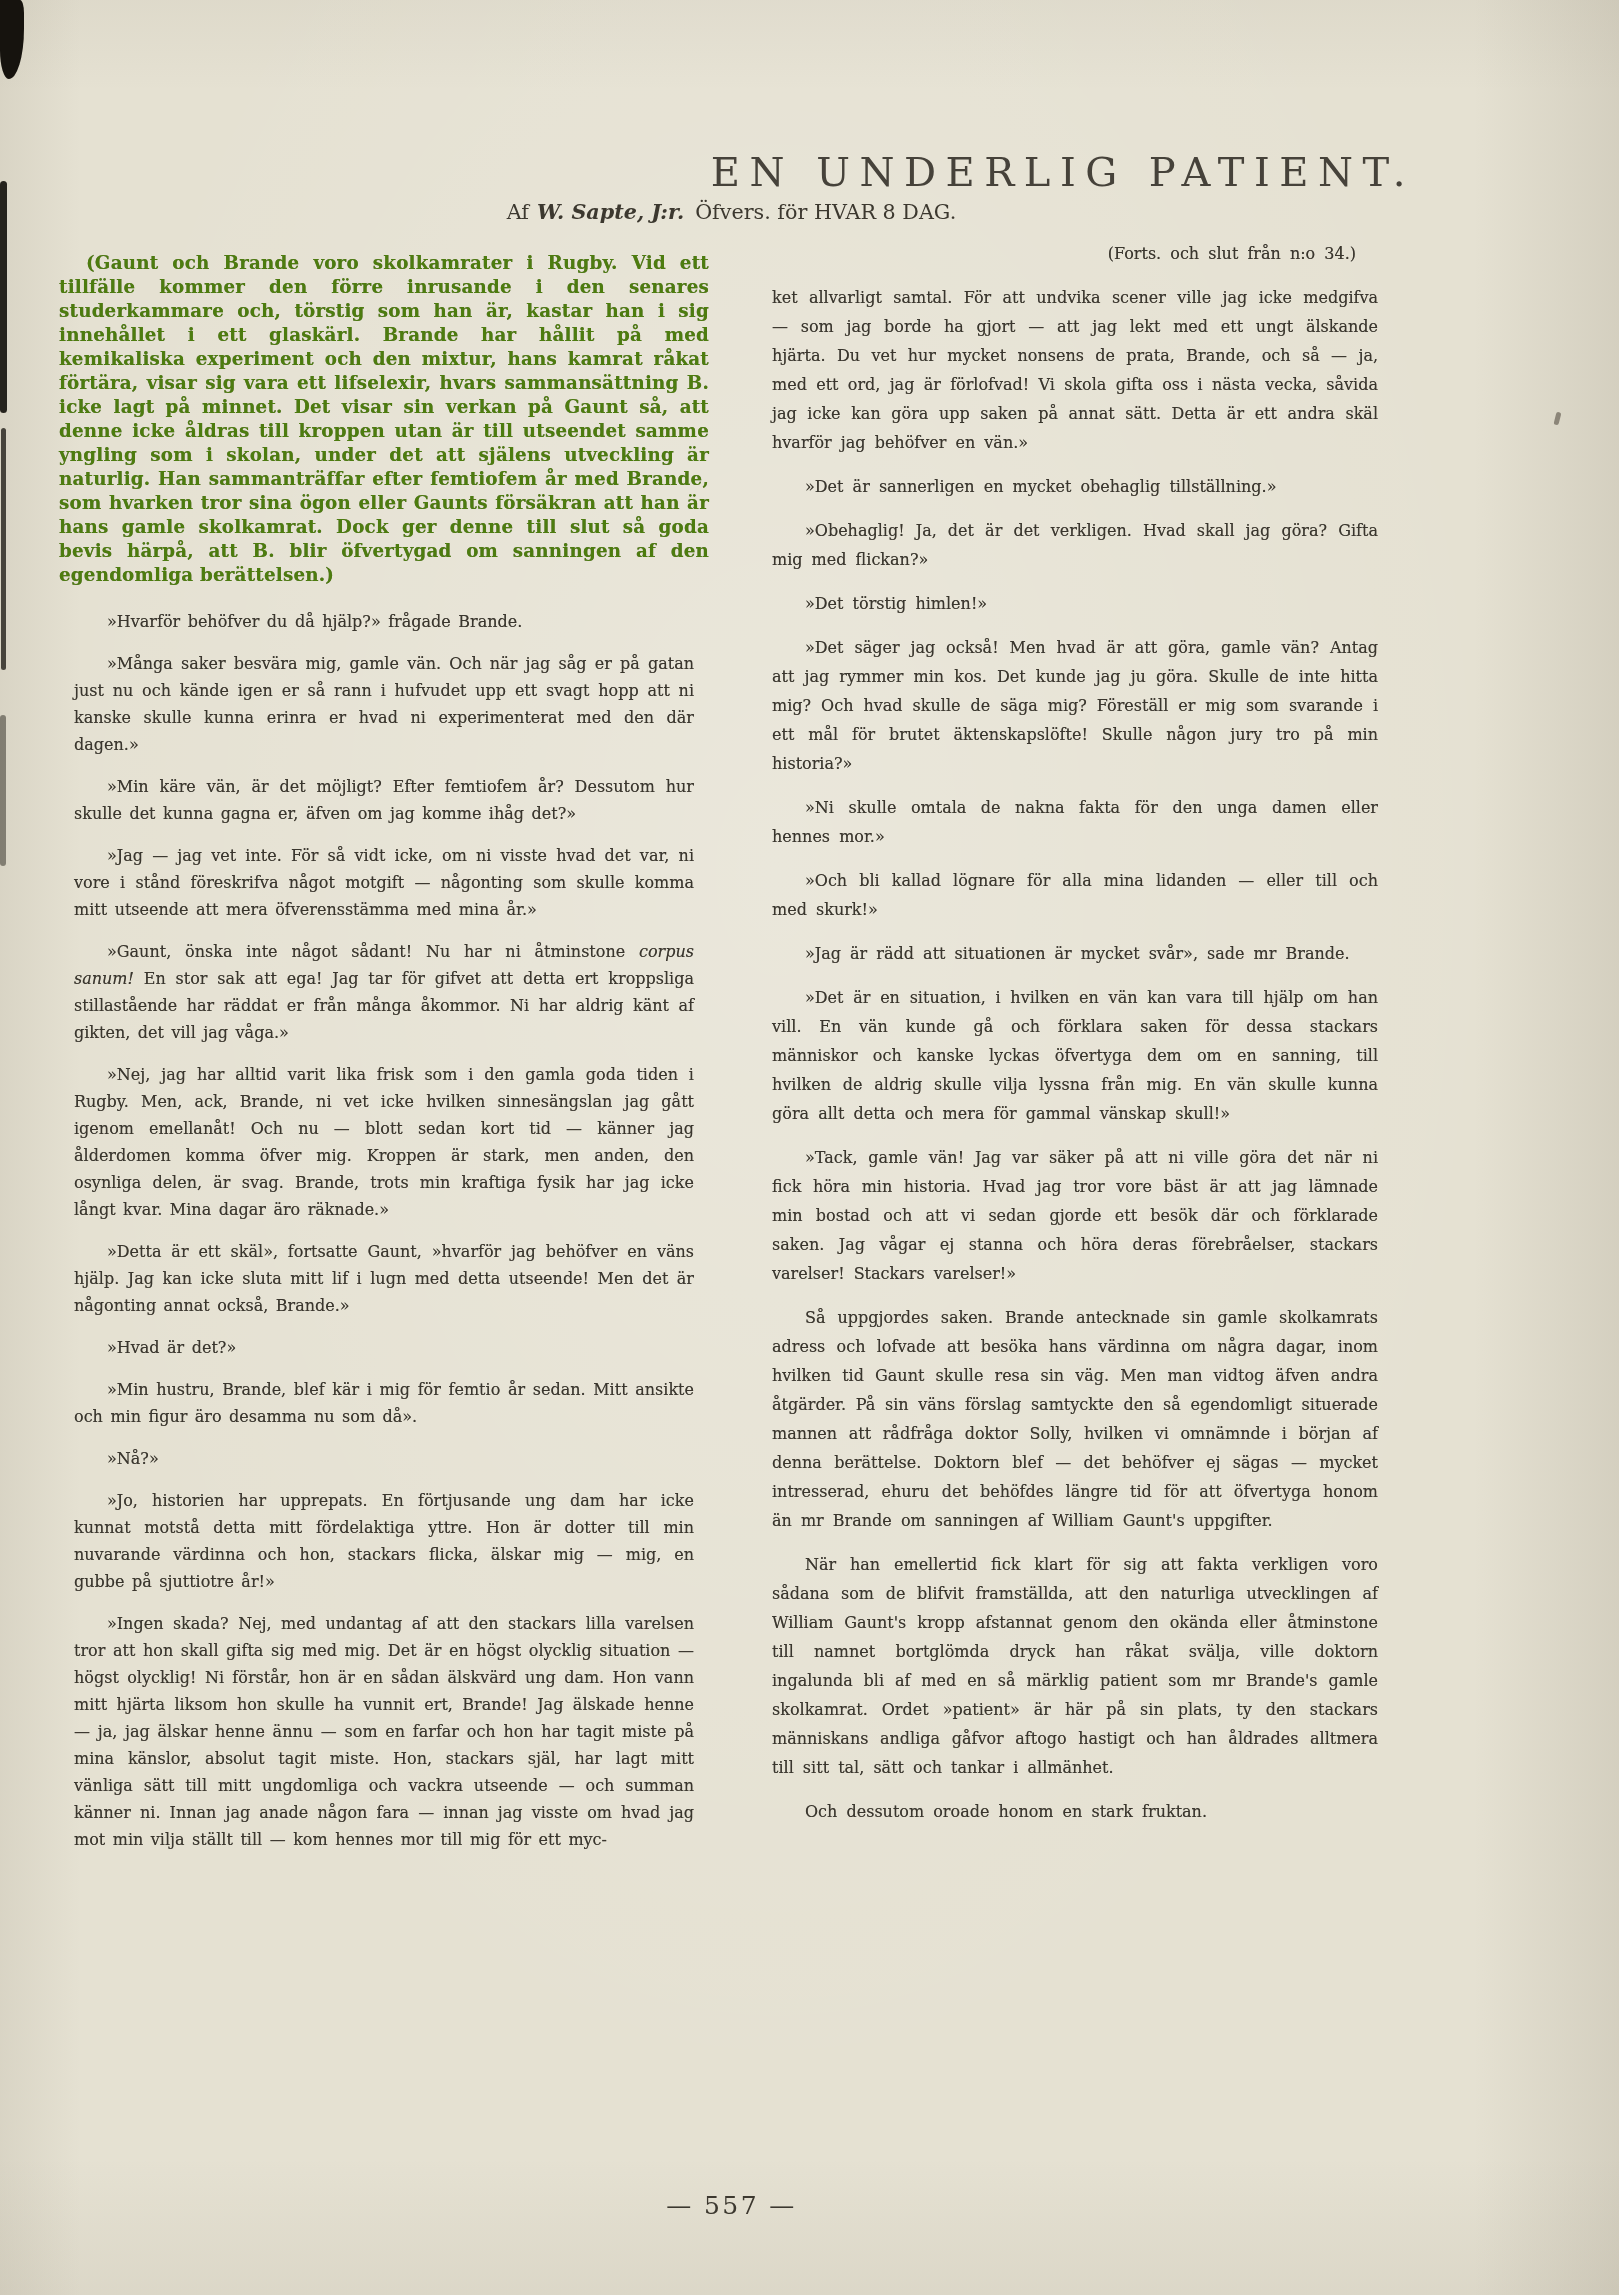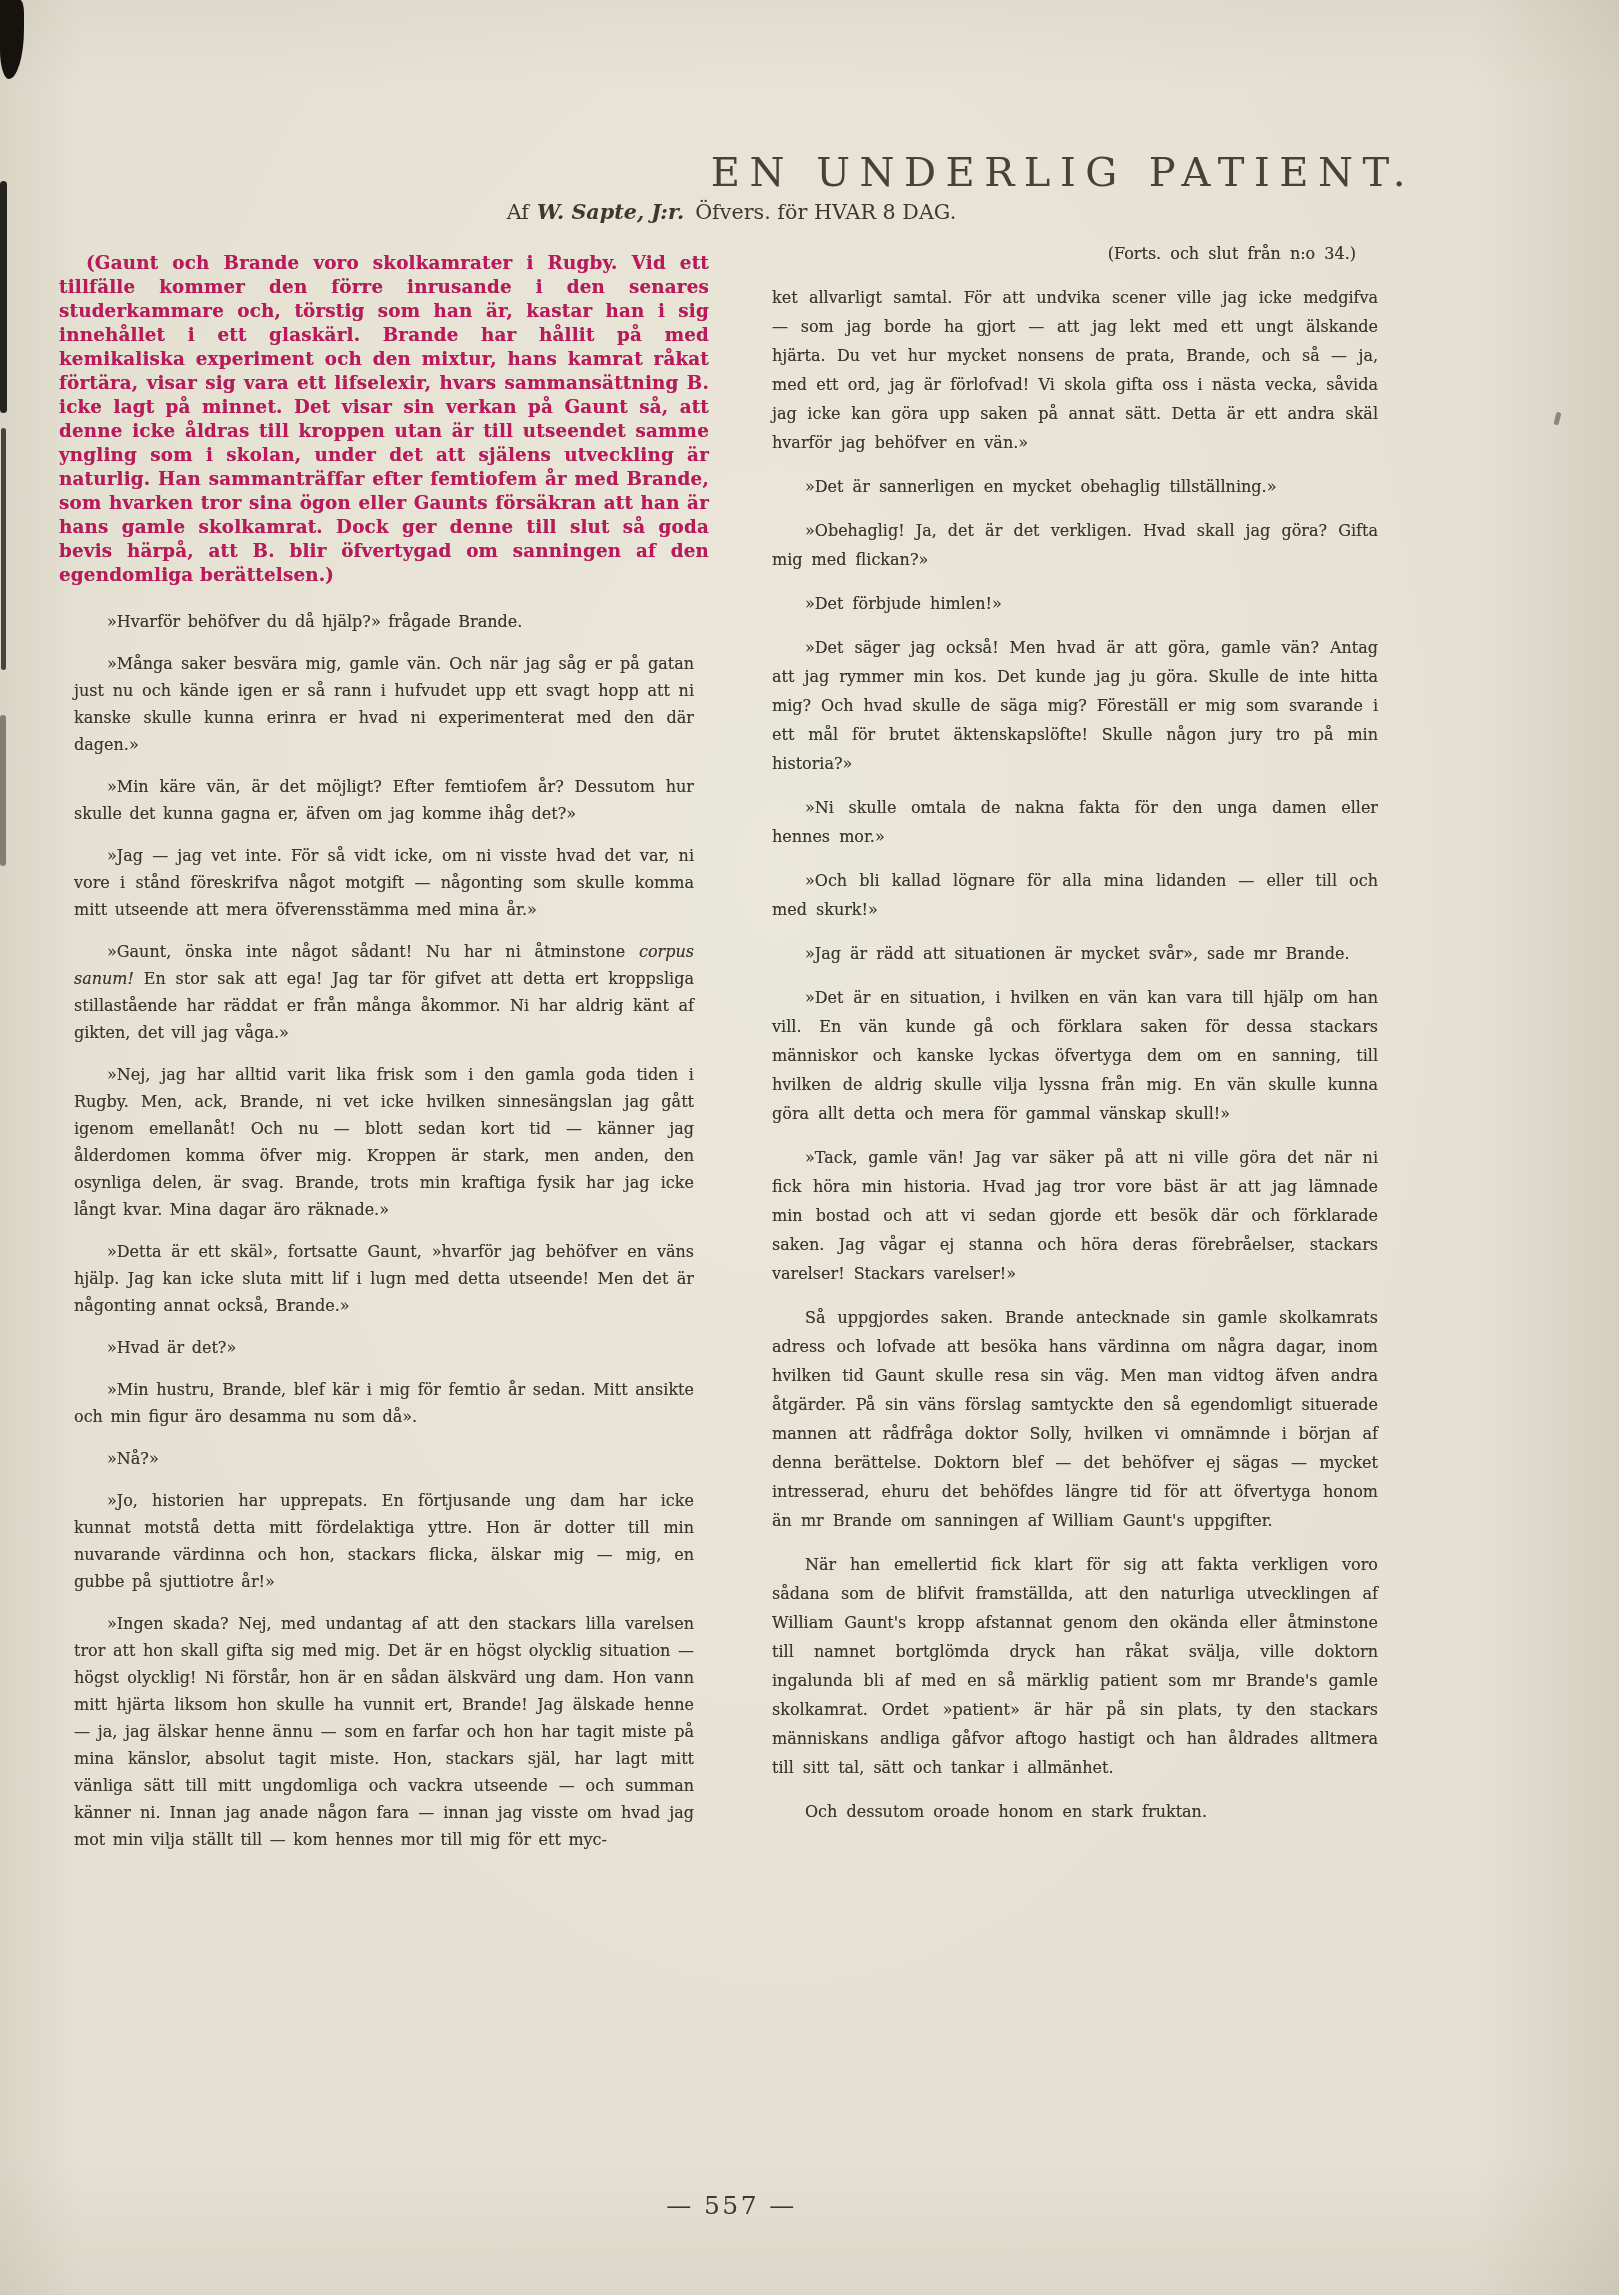--- a/index.html
+++ b/index.html
@@ -24,21 +24,21 @@
   }
   .byline .author{font-weight:bold;font-style:italic;margin:0 11px 0 8px;}
   .col{
     position:absolute;text-align:justify;
     text-shadow:0 0 0.4px rgba(56,52,44,0.55);
   }
   .col-left{left:59px;top:251px;width:650px;}
   .col-right{left:757px;top:224px;width:636px;}
   .intro{
     font-size:18.3px;line-height:24px;font-weight:bold;
-    color:#be185d;margin:0 0 20.7px 0;text-indent:27px;
+    color:#4d7c0f;margin:0 0 20.7px 0;text-indent:27px;
     letter-spacing:0.2px;
   }
   .body-text p{
     font-size:16px;line-height:27px;margin:15px;
     text-indent:33px;word-spacing:2.4px;
   }
   .col-right .body-text p{line-height:29px;word-spacing:4px;}
   .body-text p.noindent{text-indent:0;}
   .it{font-style:italic;}
   .forts{
@@ -86,21 +86,21 @@
     <p>»Ingen skada? Nej, med undantag af att den stackars lilla varelsen tror att hon skall gifta sig med mig. Det är en högst olycklig situation — högst olycklig! Ni förstår, hon är en sådan älskvärd ung dam. Hon vann mitt hjärta liksom hon skulle ha vunnit ert, Brande! Jag älskade henne — ja, jag älskar henne ännu — som en farfar och hon har tagit miste på mina känslor, absolut tagit miste. Hon, stackars själ, har lagt mitt vänliga sätt till mitt ungdomliga och vackra utseende — och summan känner ni. Innan jag anade någon fara — innan jag visste om hvad jag mot min vilja ställt till — kom hennes mor till mig för ett myc-</p>
   </div>
 </div>
 
 <div class="col col-right">
   <div class="body-text">
     <p class="forts">(Forts. och slut från n:o 34.)</p>
     <p class="noindent">ket allvarligt samtal. För att undvika scener ville jag icke medgifva — som jag borde ha gjort — att jag lekt med ett ungt älskande hjärta. Du vet hur mycket nonsens de prata, Brande, och så — ja, med ett ord, jag är förlofvad! Vi skola gifta oss i nästa vecka, såvida jag icke kan göra upp saken på annat sätt. Detta är ett andra skäl hvarför jag behöfver en vän.»</p>
     <p>»Det är sannerligen en mycket obehaglig tillställning.»</p>
     <p>»Obehaglig! Ja, det är det verkligen. Hvad skall jag göra? Gifta mig med flickan?»</p>
-    <p>»Det förbjude himlen!»</p>
+    <p>»Det törstig himlen!»</p>
     <p>»Det säger jag också! Men hvad är att göra, gamle vän? Antag att jag rymmer min kos. Det kunde jag ju göra. Skulle de inte hitta mig? Och hvad skulle de säga mig? Föreställ er mig som svarande i ett mål för brutet äktenskapslöfte! Skulle någon jury tro på min historia?»</p>
     <p>»Ni skulle omtala de nakna fakta för den unga damen eller hennes mor.»</p>
     <p>»Och bli kallad lögnare för alla mina lidanden — eller till och med skurk!»</p>
     <p>»Jag är rädd att situationen är mycket svår», sade mr Brande.</p>
     <p>»Det är en situation, i hvilken en vän kan vara till hjälp om han vill. En vän kunde gå och förklara saken för dessa stackars människor och kanske lyckas öfvertyga dem om en sanning, till hvilken de aldrig skulle vilja lyssna från mig. En vän skulle kunna göra allt detta och mera för gammal vänskap skull!»</p>
     <p>»Tack, gamle vän! Jag var säker på att ni ville göra det när ni fick höra min historia. Hvad jag tror vore bäst är att jag lämnade min bostad och att vi sedan gjorde ett besök där och förklarade saken. Jag vågar ej stanna och höra deras förebråelser, stackars varelser! Stackars varelser!»</p>
     <p>Så uppgjordes saken. Brande antecknade sin gamle skolkamrats adress och lofvade att besöka hans värdinna om några dagar, inom hvilken tid Gaunt skulle resa sin väg. Men man vidtog äfven andra åtgärder. På sin väns förslag samtyckte den så egendomligt situerade mannen att rådfråga doktor Solly, hvilken vi omnämnde i början af denna berättelse. Doktorn blef — det behöfver ej sägas — mycket intresserad, ehuru det behöfdes längre tid för att öfvertyga honom än mr Brande om sanningen af William Gaunt's uppgifter.</p>
     <p>När han emellertid fick klart för sig att fakta verkligen voro sådana som de blifvit framställda, att den naturliga utvecklingen af William Gaunt's kropp afstannat genom den okända eller åtminstone till namnet bortglömda dryck han råkat svälja, ville doktorn ingalunda bli af med en så märklig patient som mr Brande's gamle skolkamrat. Ordet »patient» är här på sin plats, ty den stackars människans andliga gåfvor aftogo hastigt och han åldrades alltmera till sitt tal, sätt och tankar i allmänhet.</p>
     <p>Och dessutom oroade honom en stark fruktan.</p>
   </div>

